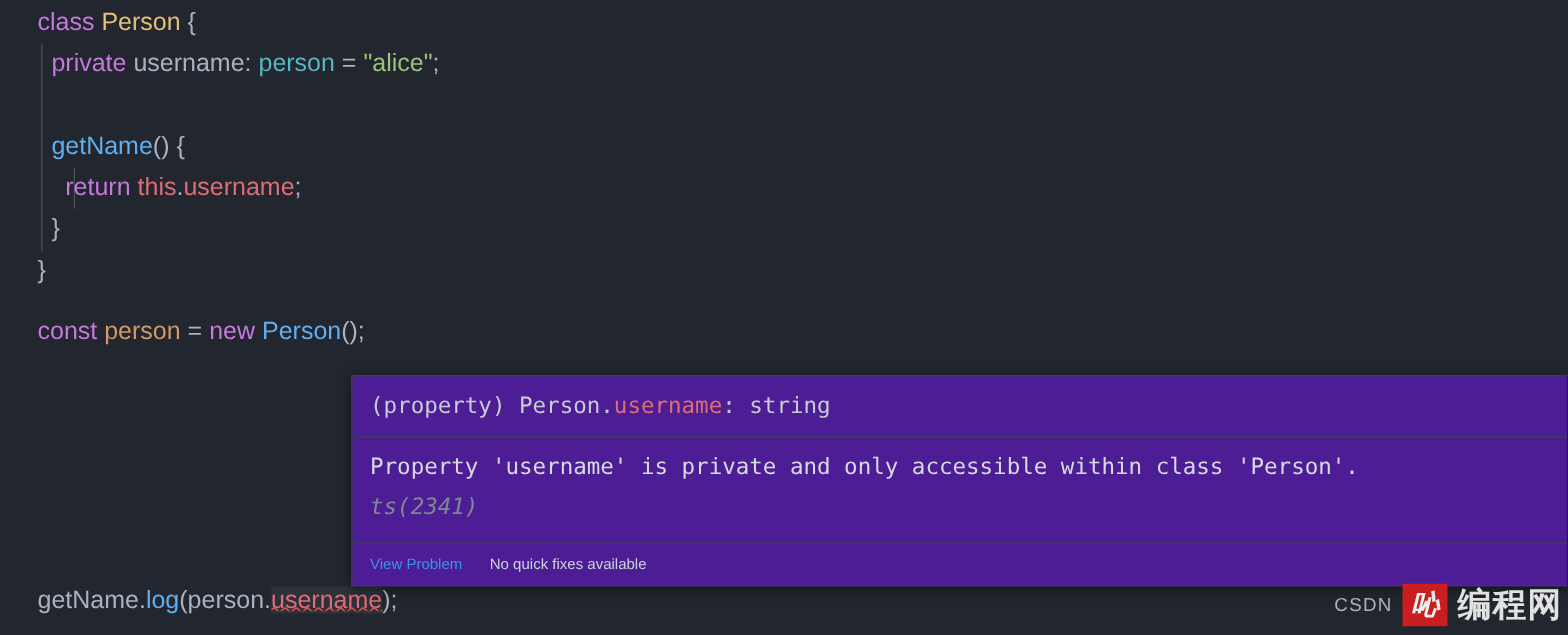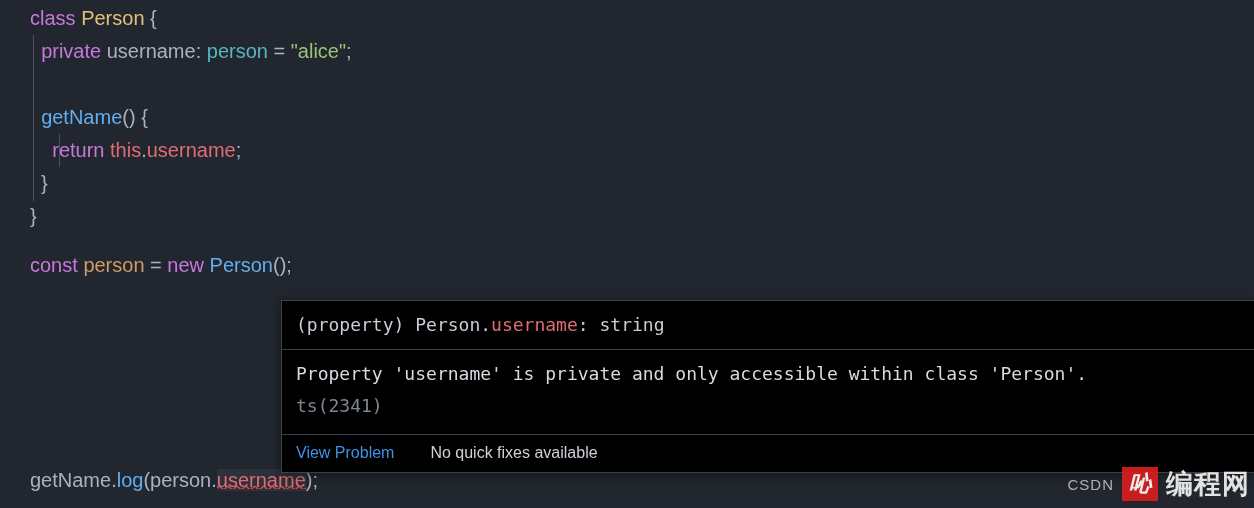--- a/index.html
+++ b/index.html
@@ -64,21 +64,21 @@
     background: #2c313a;
     border-radius: 1px;
   }
 
   
   #tooltip {
     position: absolute;
     left: 281px;
     top: 300px;
     width: 973px;
-    background: #000000;
+    background: #4c1d95;
     border: 1px solid #3a414d;
     border-right: none;
     box-shadow: 0 2px 10px rgba(0,0,0,0.45);
     box-sizing: border-box;
   }
   .tt-section {
     padding: 12px 14px 12px 14px;
   }
   .tt-signature {
     font-family: "DejaVu Sans Mono", monospace;
@@ -92,28 +92,28 @@
     background: #3a414d;
   }
   .tt-message {
     font-family: "DejaVu Sans Mono", monospace;
     font-size: 18px;
     line-height: 32px;
     color: #d7dae0;
     padding: 8px 14px 12px 14px;
     max-width: 860px;
   }
-  .tt-code { color: #7f8793; }
+  .tt-code { color: #7f8793; font-style: italic; }
   .tt-footer {
     display: flex;
     align-items: flex-end;
-    gap: 36px;
+    gap: 22px;
     padding: 9px 14px 10px 14px;
     font-family: "Liberation Sans", sans-serif;
-    font-size: 16px;
+    font-size: 12px;
   }
   .tt-link {
     color: #3c91e8;
     cursor: pointer;
   }
   .tt-nofix { color: #cdd1d8; }
 
   
   #watermark {
     position: absolute;

